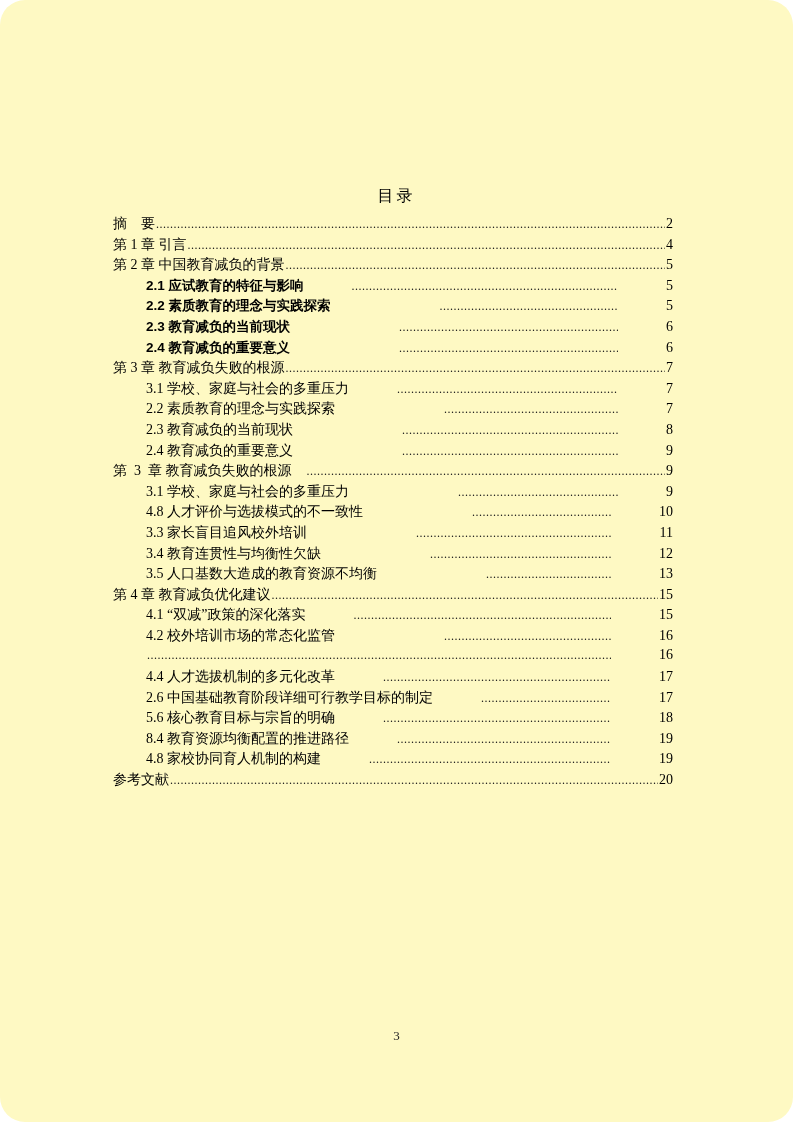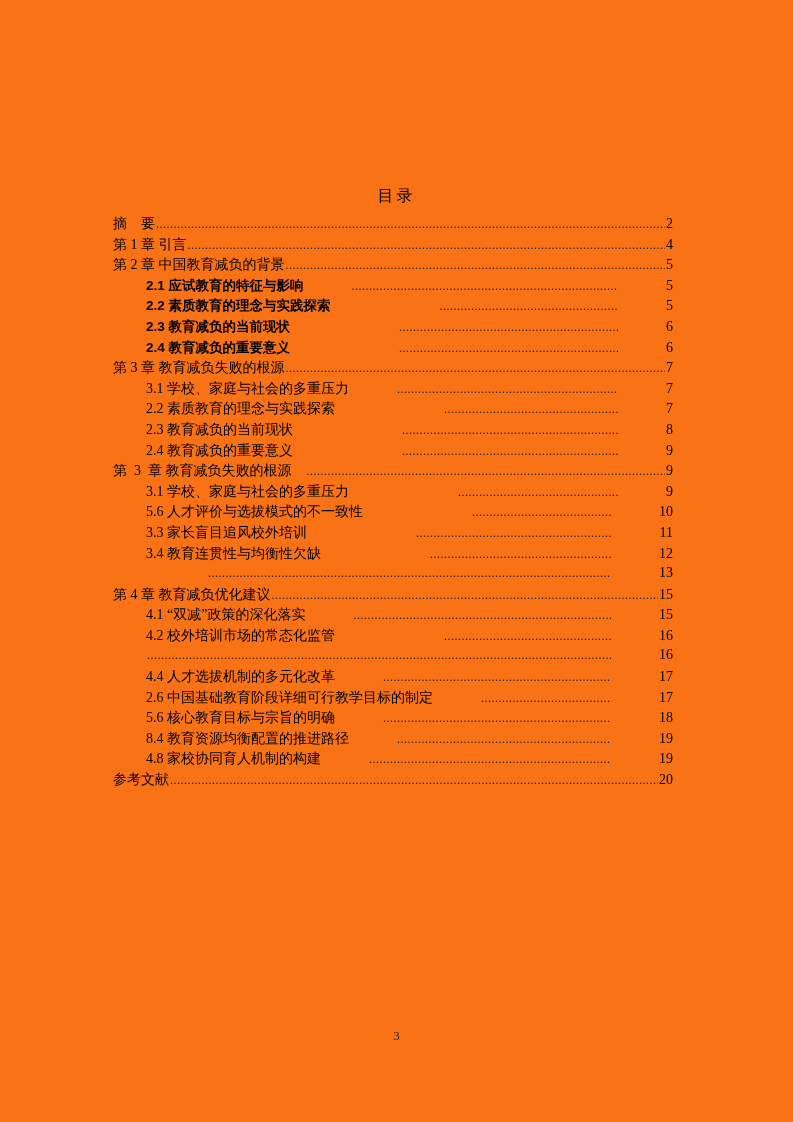--- a/index.html
+++ b/index.html
@@ -1,23 +1,24 @@
 <!DOCTYPE html>
 <html><head>
 <meta charset="utf-8">
 <style>
   html, body { margin: 0; padding: 0; background: #ffffff; }
   .doc-page {
     position: relative;
     width: 793px;
     height: 1122px;
-    background: #f97316;
+    background: #fef9c3;
     color: #000000;
     font-family: "Liberation Serif", "DejaVu Serif", serif;
     overflow: hidden;
+    border-radius: 25px;
   }
   .toc-title {
     position: absolute;
     top: 186px;
     left: 0;
     right: 0;
     margin: 0;
     text-align: center;
     font-size: 16px;
     font-weight: 400;
@@ -142,38 +143,39 @@
         <span class="toc-leader">............................................................................................................................................................................................................................................................................................................</span>
         <span class="toc-page">9</span>
       </div>
       <div class="toc-row level-1">
         <span class="toc-text">3.1 学校、家庭与社会的多重压力</span>
         <span class="toc-gap"></span>
         <span class="toc-leader">............................................................................................................................................................................................................................................................................................................</span>
         <span class="toc-page">9</span>
       </div>
       <div class="toc-row level-1">
-        <span class="toc-text">5.6 人才评价与选拔模式的不一致性</span>
+        <span class="toc-text">4.8 人才评价与选拔模式的不一致性</span>
         <span class="toc-gap"></span>
         <span class="toc-leader">............................................................................................................................................................................................................................................................................................................</span>
         <span class="toc-page">10</span>
       </div>
       <div class="toc-row level-1">
         <span class="toc-text">3.3 家长盲目追风校外培训</span>
         <span class="toc-gap"></span>
         <span class="toc-leader">............................................................................................................................................................................................................................................................................................................</span>
         <span class="toc-page">11</span>
       </div>
       <div class="toc-row level-1">
         <span class="toc-text">3.4 教育连贯性与均衡性欠缺</span>
         <span class="toc-gap"></span>
         <span class="toc-leader">............................................................................................................................................................................................................................................................................................................</span>
         <span class="toc-page">12</span>
       </div>
       <div class="toc-row level-1">
+        <span class="toc-text">3.5 人口基数大造成的教育资源不均衡</span>
         <span class="toc-gap"></span>
         <span class="toc-leader">............................................................................................................................................................................................................................................................................................................</span>
         <span class="toc-page">13</span>
       </div>
       <div class="toc-row level-0">
         <span class="toc-text">第 4 章 教育减负优化建议</span>
         <span class="toc-leader">............................................................................................................................................................................................................................................................................................................</span>
         <span class="toc-page">15</span>
       </div>
       <div class="toc-row level-1">

